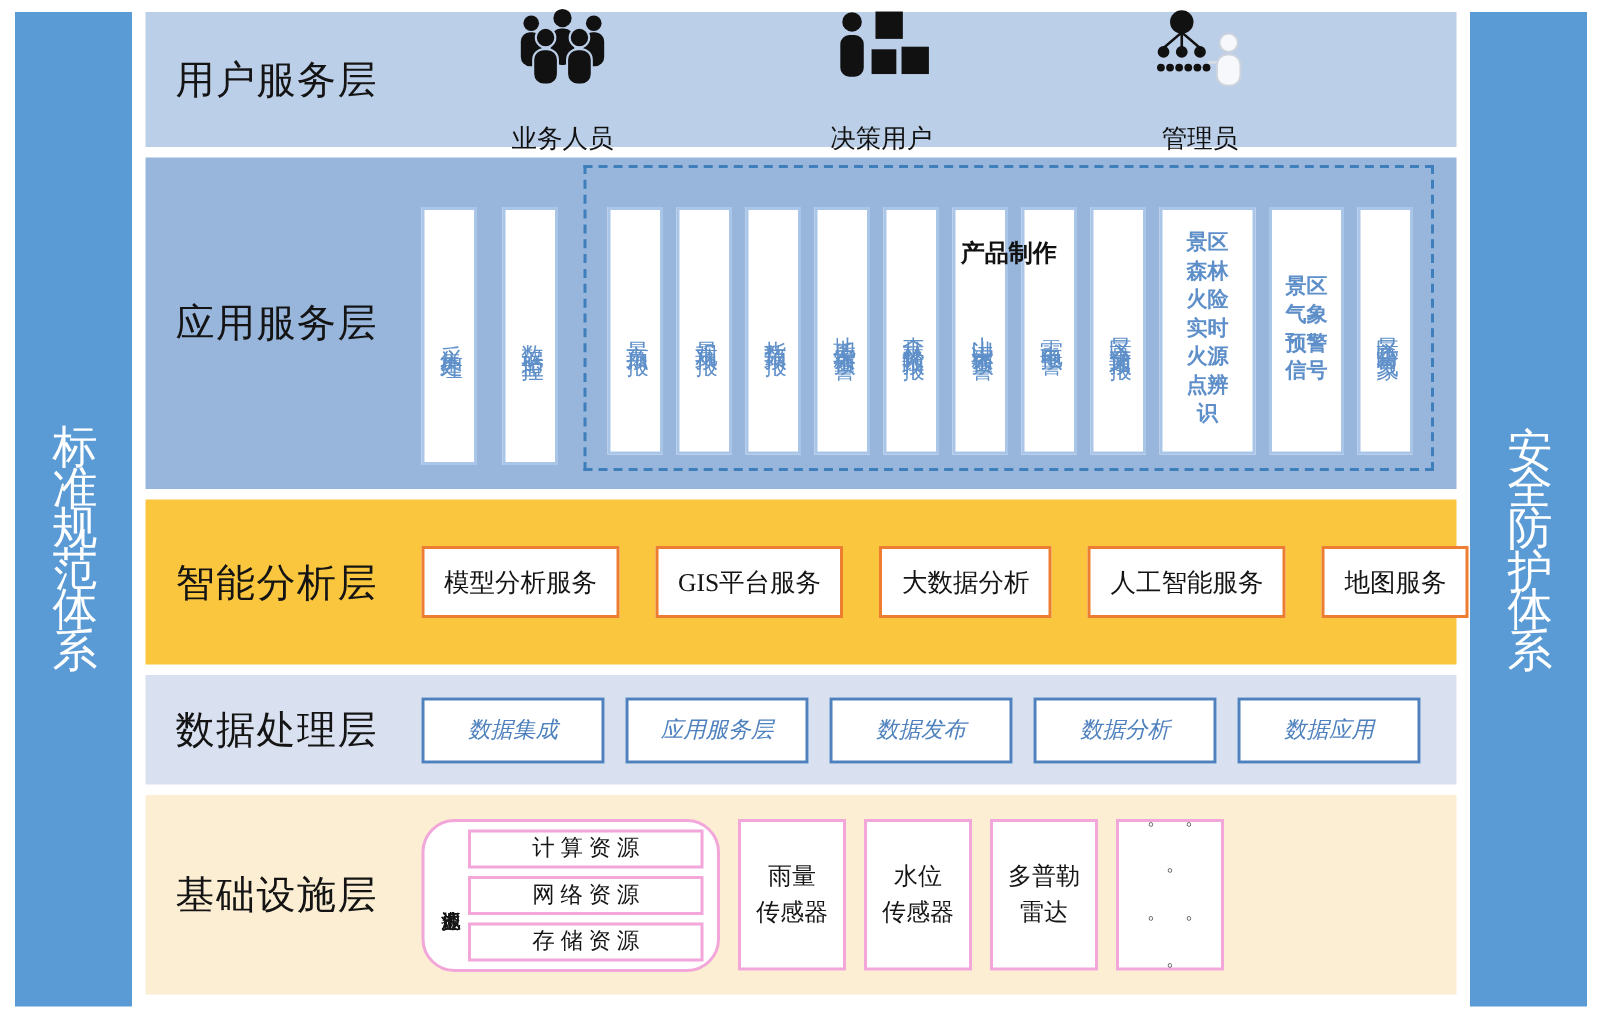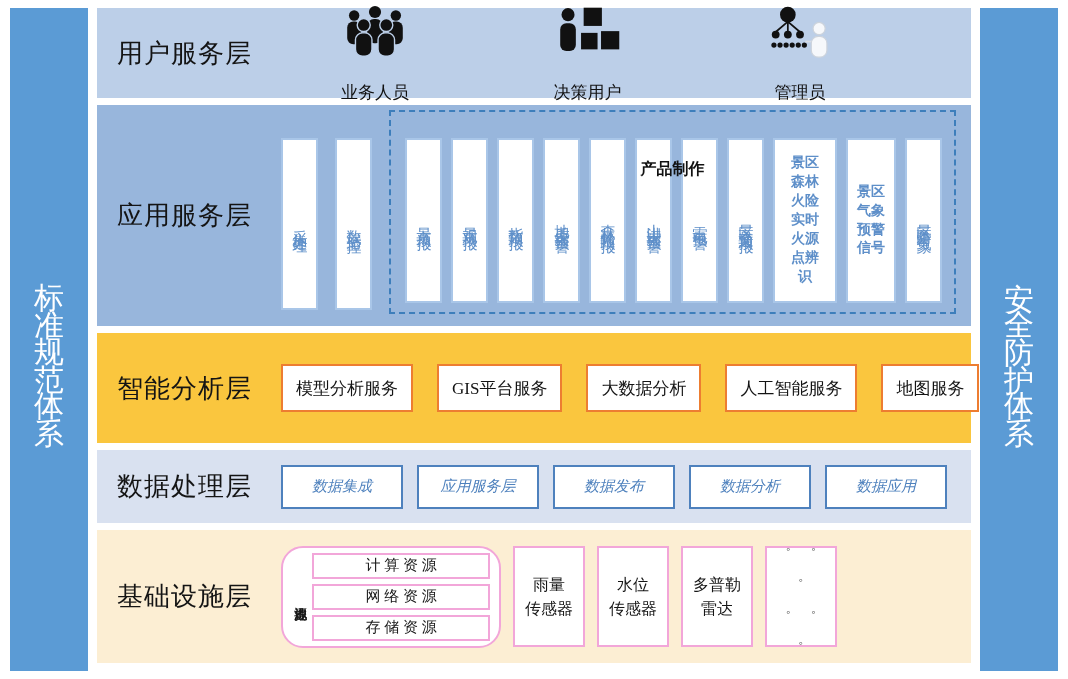--- a/index.html
+++ b/index.html
@@ -62,21 +62,21 @@
   .data-boxes { flex:1; display:flex; gap:14px; align-items:center; }
   .data-box {
     width:122px; height:44px; background:#fff; border:2px solid #4E81BD;
     display:flex; align-items:center; justify-content:center; font-size:15px; color:#4E81BD; white-space:nowrap;font-style:italic;
   }
 
   
   .infra-layer { height:133px; background:#FCEED3; }
   .infra-content { flex:1; display:flex; gap:12px; align-items:center; }
   .pool {
-    width:220px; height:102px; background:#fff; border:2px solid #F2A6D9; border-radius:22px;
+    width:199px; height:102px; background:#fff; border:2px solid #F2A6D9; border-radius:22px;
     display:flex; align-items:center; gap:5px; padding:5px 9px 5px 11px; flex:none;
   }
   .pool-label { writing-mode:vertical-lr; text-orientation:upright; font-size:13px; line-height:1; color:#161616; flex:none; }
   .pool-boxes { flex:1; display:flex; flex-direction:column; gap:5px; }
   .pool-box { height:26px; border:2px solid #F2A6D9; display:flex; align-items:center; justify-content:center; font-size:15px; color:#161616; white-space:pre; }
   .device-box {
     width:72px; height:101px; background:#fff; border:2px solid #F2A6D9; flex:none;
     display:flex; align-items:center; justify-content:center; text-align:center;
     font-size:16px; line-height:1.45; color:#161616; white-space:pre-line;
   }

